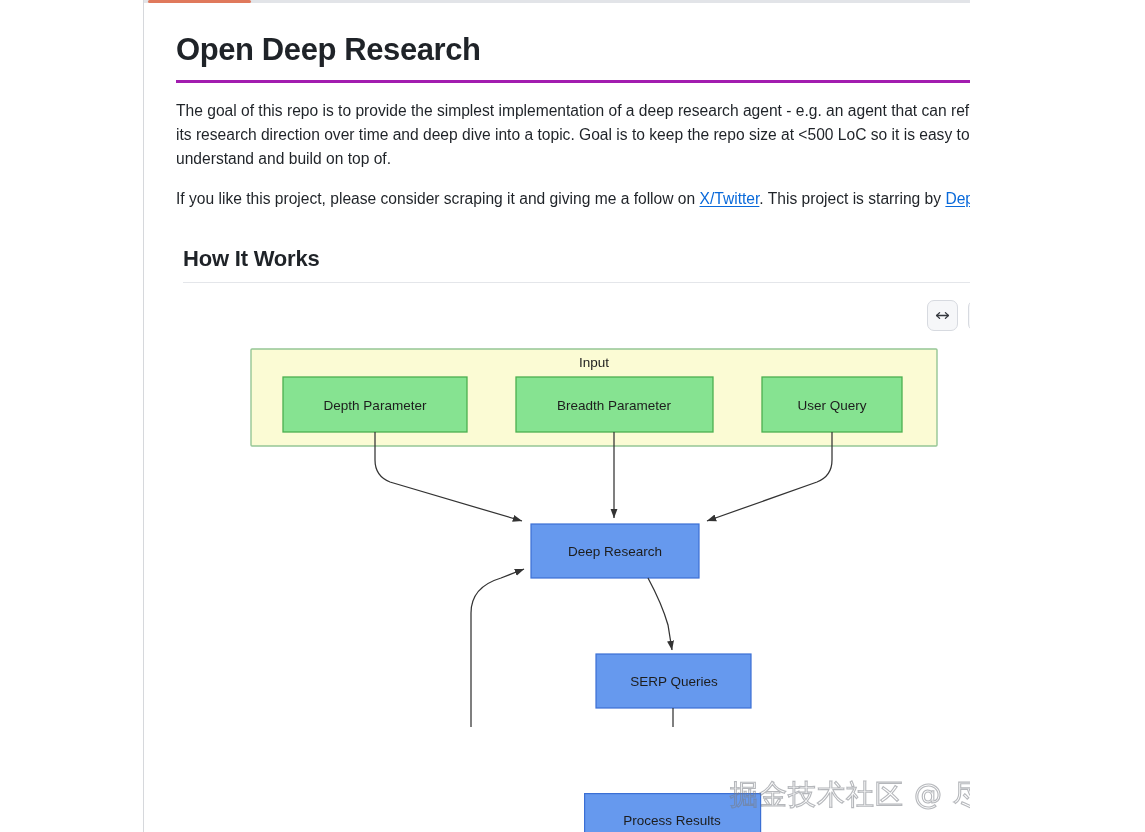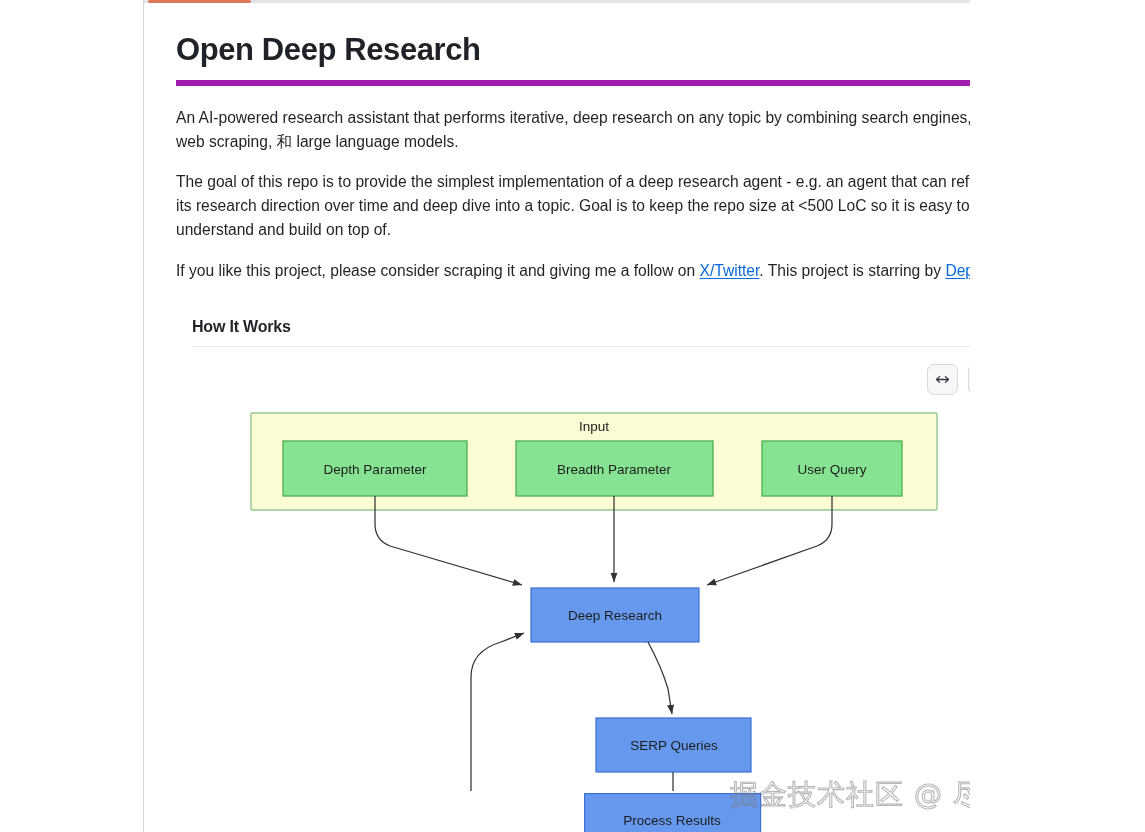--- a/index.html
+++ b/index.html
@@ -90,27 +90,27 @@
   }
 
   h1.title {
     margin: 28px 0 0 0;
     padding: 0 0 10px 0;
     font-size: 31px;
     line-height: 1.25;
     font-weight: 700;
     letter-spacing: -0.4px;
     color: #1f2328;
-    border-bottom: 6px solid #a21caf;
+    border-bottom: 3px solid #a21caf;
   }
 
   h2.subhead {
-    margin: 34px 0 0 16px;
+    margin: 34px 0 0 7px;
     padding: 0 0 9px 0;
-    font-size: 16px;
+    font-size: 22px;
     line-height: 1.25;
     font-weight: 700;
     letter-spacing: -0.2px;
     color: #1f2328;
     border-bottom: 1px solid #e4e6ea;
   }
 
   p.para {
     margin: 16px 0 0 0;
     font-size: 15.6px;
@@ -188,23 +188,20 @@
   <div class="tabstrip"></div>
   <div class="tabstrip-active"></div>
 
   <div class="col-rule-left"></div>
   <div class="col-rule-right"></div>
 
   <div class="readme">
 
     <h1 class="title">Open Deep Research</h1>
 
-    <p class="para first">
-      <span>An AI-powered research assistant that performs iterative, deep research on any topic by combining search engines, web scraping, 和 large language models.</span>
-    </p>
 
     <p class="para">
       <span>The goal of this repo is to provide the simplest implementation of a deep research agent - e.g. an agent that can refine its research direction over time and deep dive into a topic. Goal is to keep the repo size at &lt;500 LoC so it is easy to understand and build on top of.</span>
     </p>
 
     <p class="para">
       <span>If you like this project, please consider scraping it and giving me a follow on </span><a class="link" href="#">X/Twitter</a><span>. This project is starring by </span><a class="link" href="#">Depth</a><span>。</span>
     </p>
 
     <h2 class="subhead">How It Works</h2>

